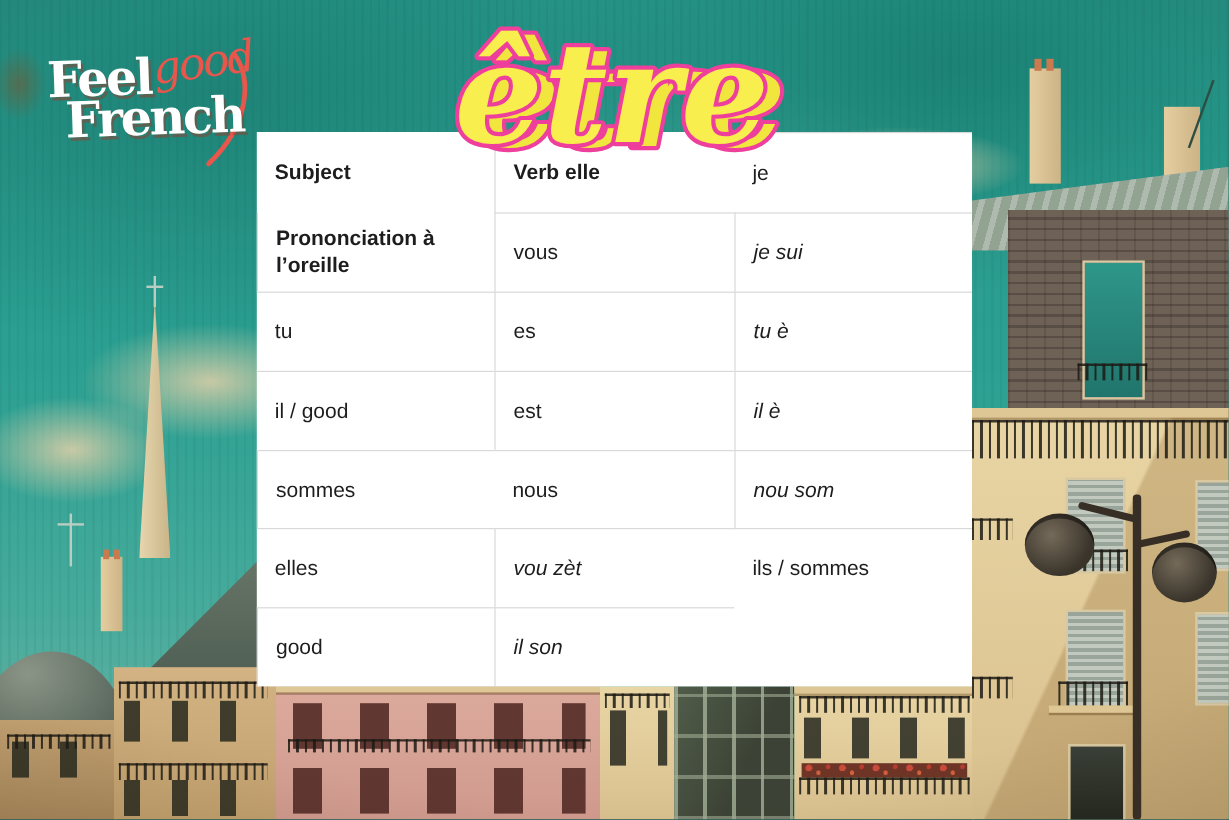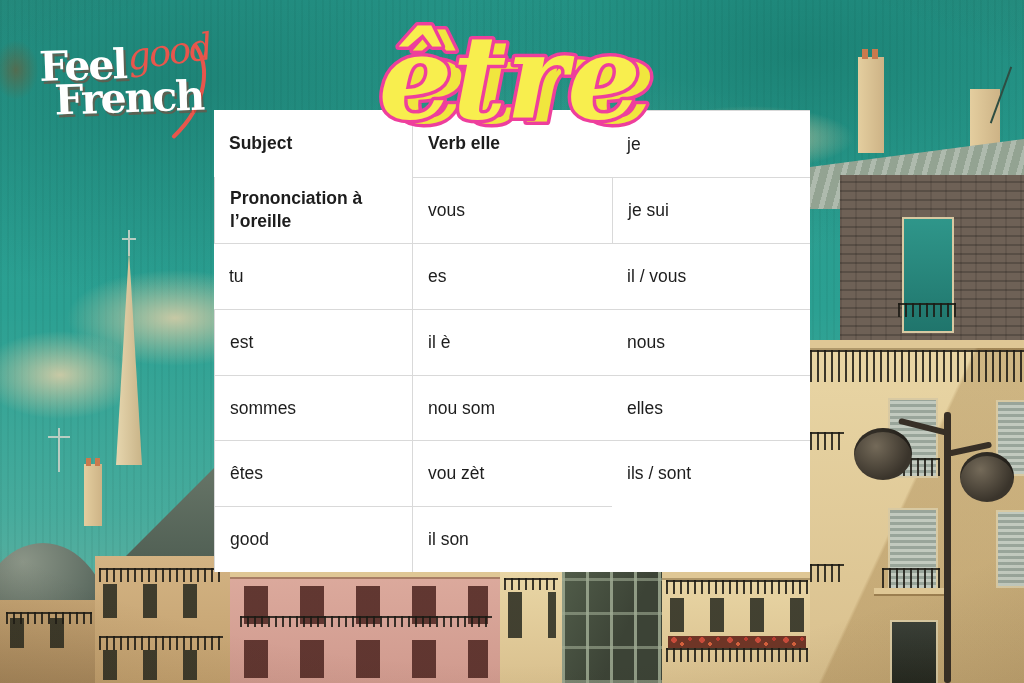--- a/index.html
+++ b/index.html
@@ -85,21 +85,21 @@
 
   
   .table-card{position:absolute;left:214px;top:110px;width:596px;height:462px;z-index:10;
     background:#fff;display:grid;grid-template-columns:198px 200px 198px;
     grid-template-rows:67px repeat(6,1fr);}
   .cell{display:flex;align-items:center;padding:0 15px;font-size:17.5px;color:#1d1d1d;
     border-top:1px solid #d9d9d9;border-left:1px solid #d9d9d9;line-height:1.3;}
   .cell.r0{border-top:none;}
   .cell.c0{border-left:none;}
   .cell.h{font-weight:bold;}
-  .cell.pron{}
+  .cell.pron{font-style:italic;}
 </style>
 </head>
 <body>
 
 <div class="canvas">
 
   <div class="sky"></div>
   <div class="grunge-blob" style="left:-14px;top:30px;width:60px;height:80px;"></div>
   <div class="cloud" style="left:40px;top:258px;width:270px;height:120px;"></div>
   <div class="cloud" style="left:-40px;top:320px;width:200px;height:110px;"></div>
@@ -200,31 +200,31 @@
     <div class="cell h r0 c0">Subject</div>
     <div class="cell h r0">Verb elle</div>
     <div class="cell c0">je</div>
 
     <div class="cell h r0">Prononciation à l’oreille</div>
     <div class="cell">vous</div>
     <div class="cell pron">je sui</div>
 
     <div class="cell c0">tu</div>
     <div class="cell">es</div>
-
-    <div class="cell c0">il / vous</div>
+    <div class="cell pron">tu è</div>
+
+    <div class="cell c0">il / good</div>
     <div class="cell">est</div>
     <div class="cell pron">il è</div>
 
+    <div class="cell">sommes</div>
     <div class="cell c0">nous</div>
-    <div class="cell">sommes</div>
     <div class="cell pron">nou som</div>
 
     <div class="cell c0">elles</div>
-    <div class="cell">êtes</div>
     <div class="cell pron">vou zèt</div>
 
-    <div class="cell c0">ils / sont</div>
+    <div class="cell c0">ils / sommes</div>
     <div class="cell">good</div>
     <div class="cell pron">il son</div>
   </div>
 
 </div>
 
 </body></html>

